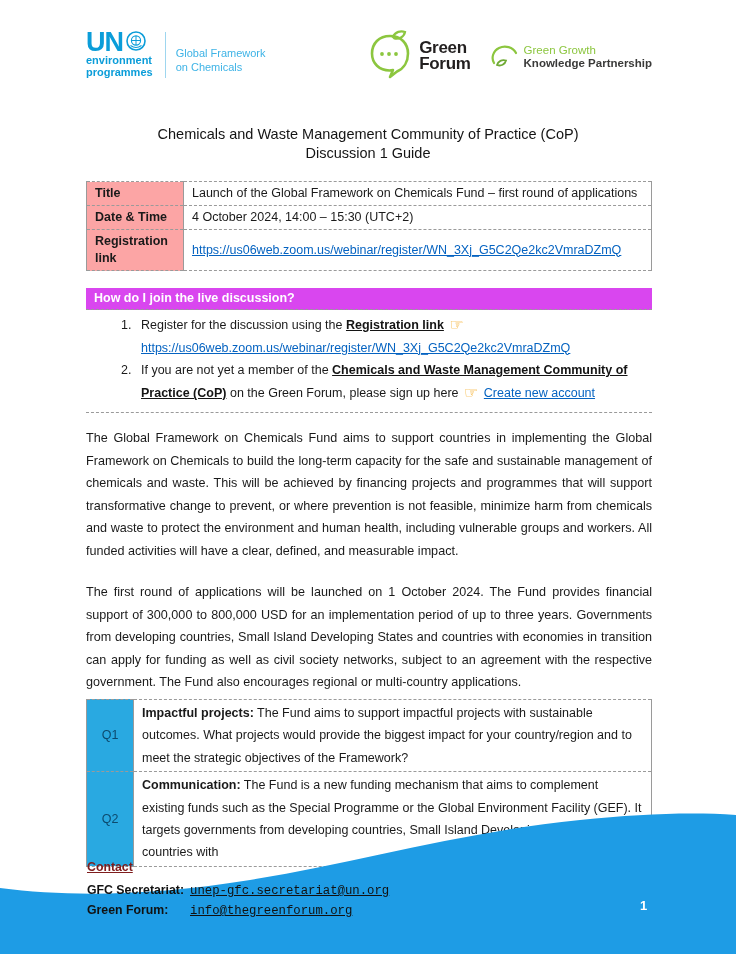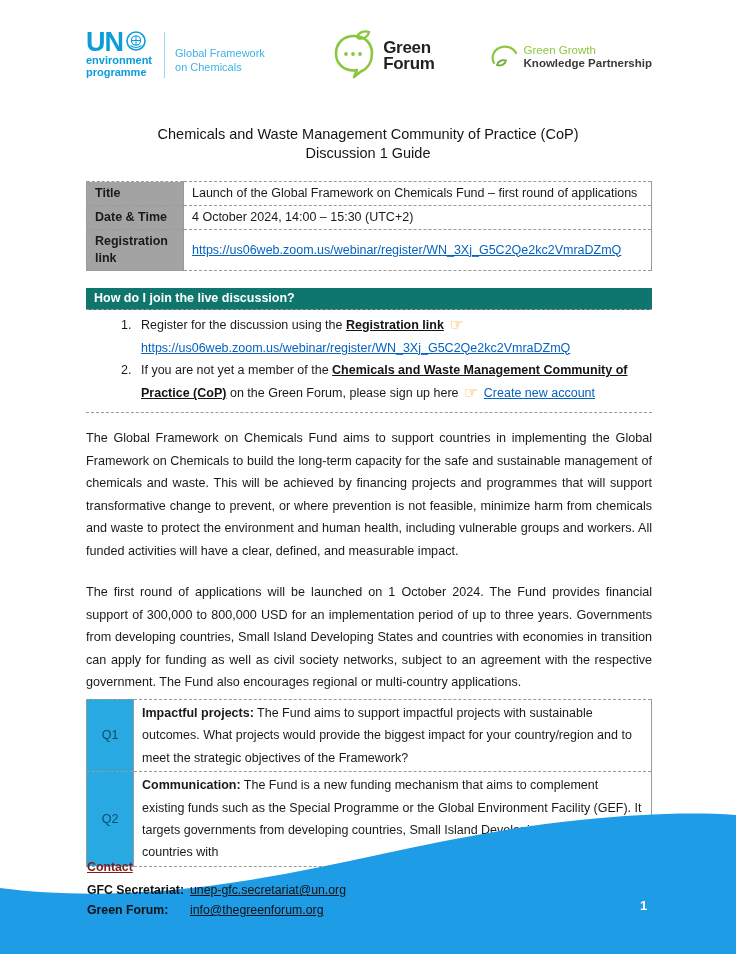--- a/index.html
+++ b/index.html
@@ -2,21 +2,21 @@
 <html><head>
 <meta charset="utf-8">
 <style>
   html,body{margin:0;padding:0;background:#e8e8e8;}
   .page{
     position:relative;width:736px;height:954px;margin:0 auto;
     background:#ffffff;overflow:hidden;
     font-family:"Liberation Sans",sans-serif;color:#1a1a1a;
   }
   
-  .logos{display:flex;align-items:flex-start;padding:30px 84px 0 86px;height:62px;gap:36px;}
+  .logos{display:flex;align-items:flex-start;padding:30px 84px 0 86px;height:62px;}
   .un-logo{display:flex;align-items:flex-start;}
   .un-left{display:flex;flex-direction:column;}
   .un-row{display:flex;align-items:flex-start;gap:3px;}
   .un-word{font-weight:bold;font-size:27px;line-height:24px;color:#0b9dd9;letter-spacing:-1px;}
   .un-emblem{margin-top:1px;}
   .un-env{font-weight:bold;font-size:11px;line-height:12px;color:#0b9dd9;}
   .un-divider{width:1px;background:#9ed6ef;height:46px;margin:2px 10px 0 12px;}
   .un-right{font-size:11px;line-height:14px;color:#3eb3e6;padding-top:16px;}
   .gf-logo{display:flex;align-items:center;margin-left:auto;gap:5px;}
   .gf-text{font-weight:bold;font-size:17px;line-height:16.5px;color:#221f1f;letter-spacing:-0.3px;}
@@ -29,27 +29,27 @@
   
   .content{margin:0 84px 0 86px;}
   
   table{border-collapse:collapse;width:100%;}
   .info-table{margin-top:18px;font-size:12.5px;}
   .info-table td{
     border-left:1px solid #9a9a9a;border-right:1px solid #9a9a9a;
     border-top:1px dashed #9a9a9a;border-bottom:1px dashed #9a9a9a;
     padding:3px 8px;vertical-align:middle;line-height:17px;
   }
-  .info-label{background:#a3a3a3;font-weight:bold;width:80px;}
+  .info-label{background:#fca5a5;font-weight:bold;width:80px;}
   .info-value{padding-left:11px;}
   a.link{color:#0563c1;text-decoration:underline;cursor:pointer;}
   
   .join{margin-top:17px;border-bottom:1px dashed #9a9a9a;}
   .join-banner{
-    background:#0f766e;color:#ffffff;font-weight:bold;font-size:12.5px;
+    background:#d946ef;color:#ffffff;font-weight:bold;font-size:12.5px;
     height:21px;line-height:21px;padding-left:8px;border-bottom:1px dashed #9a9a9a;
   }
   .join-list{margin:4px 0 0 0;padding:0 0 8px 49px;font-size:12.5px;line-height:22.6px;}
   .join-list li{padding-left:6px;}
   .bu{font-weight:bold;text-decoration:underline;color:#141414;}
   .hand{color:#f2a30f;font-size:16px;vertical-align:-1px;padding:0 2px;}
   
   .para{font-size:12.6px;line-height:22.5px;text-align:justify;margin:0;}
   .p1{margin-top:14px;}
   .p2{margin-top:19px;}
@@ -64,21 +64,21 @@
   .q-cell{background:#29a9e1;font-weight:normal;width:30px;text-align:center;color:#0c4a6e;margin-left:29px;}
   .q-lead{font-weight:bold;}
   
   .wave{position:absolute;left:0;bottom:0;width:736px;height:142px;display:block;}
   .footer-text{position:absolute;left:0;bottom:0;width:736px;height:142px;font-size:12.3px;}
   .contact-heading{position:absolute;left:87px;top:48px;font-weight:bold;text-decoration:underline;color:#7f1d1d;}
   .f-row{position:absolute;left:87px;width:420px;color:#111;}
   .f-row1{top:71px;}
   .f-row2{top:91px;}
   .f-label{font-weight:bold;display:inline-block;width:103px;}
-  .f-email{color:#111;text-decoration:underline;cursor:pointer;}
+  .f-email{color:#111;text-decoration:underline;cursor:pointer;font-family:Liberation Mono, monospace;}
   .page-num{position:absolute;left:640px;top:86px;color:#ffffff;font-weight:bold;font-size:13px;}
 </style>
 </head>
 <body>
 
 <div class="page">
 
   <header class="logos">
     <div class="un-logo">
       <div class="un-left">
@@ -86,21 +86,21 @@
           <span class="un-word">UN</span>
           <svg class="un-emblem" width="20" height="20" viewBox="0 0 20 20">
             <circle cx="10" cy="10" r="9" fill="none" stroke="#0b9dd9" stroke-width="1.6"></circle>
             <circle cx="10" cy="9.5" r="4.6" fill="none" stroke="#0b9dd9" stroke-width="1.1"></circle>
             <line x1="10" y1="4.9" x2="10" y2="14.1" stroke="#0b9dd9" stroke-width="1"></line>
             <line x1="5.4" y1="9.5" x2="14.6" y2="9.5" stroke="#0b9dd9" stroke-width="1"></line>
             <path d="M4.5,14.5 Q10,18.5 15.5,14.5" fill="none" stroke="#0b9dd9" stroke-width="1.2"></path>
           </svg>
         </div>
         <div class="un-env">environment</div>
-        <div class="un-env">programme</div>
+        <div class="un-env">programmes</div>
       </div>
       <div class="un-divider"></div>
       <div class="un-right">
         <div>Global Framework</div>
         <div>on Chemicals</div>
       </div>
     </div>
 
     <div class="gf-logo">
       <svg width="48" height="52" viewBox="0 0 48 52">

